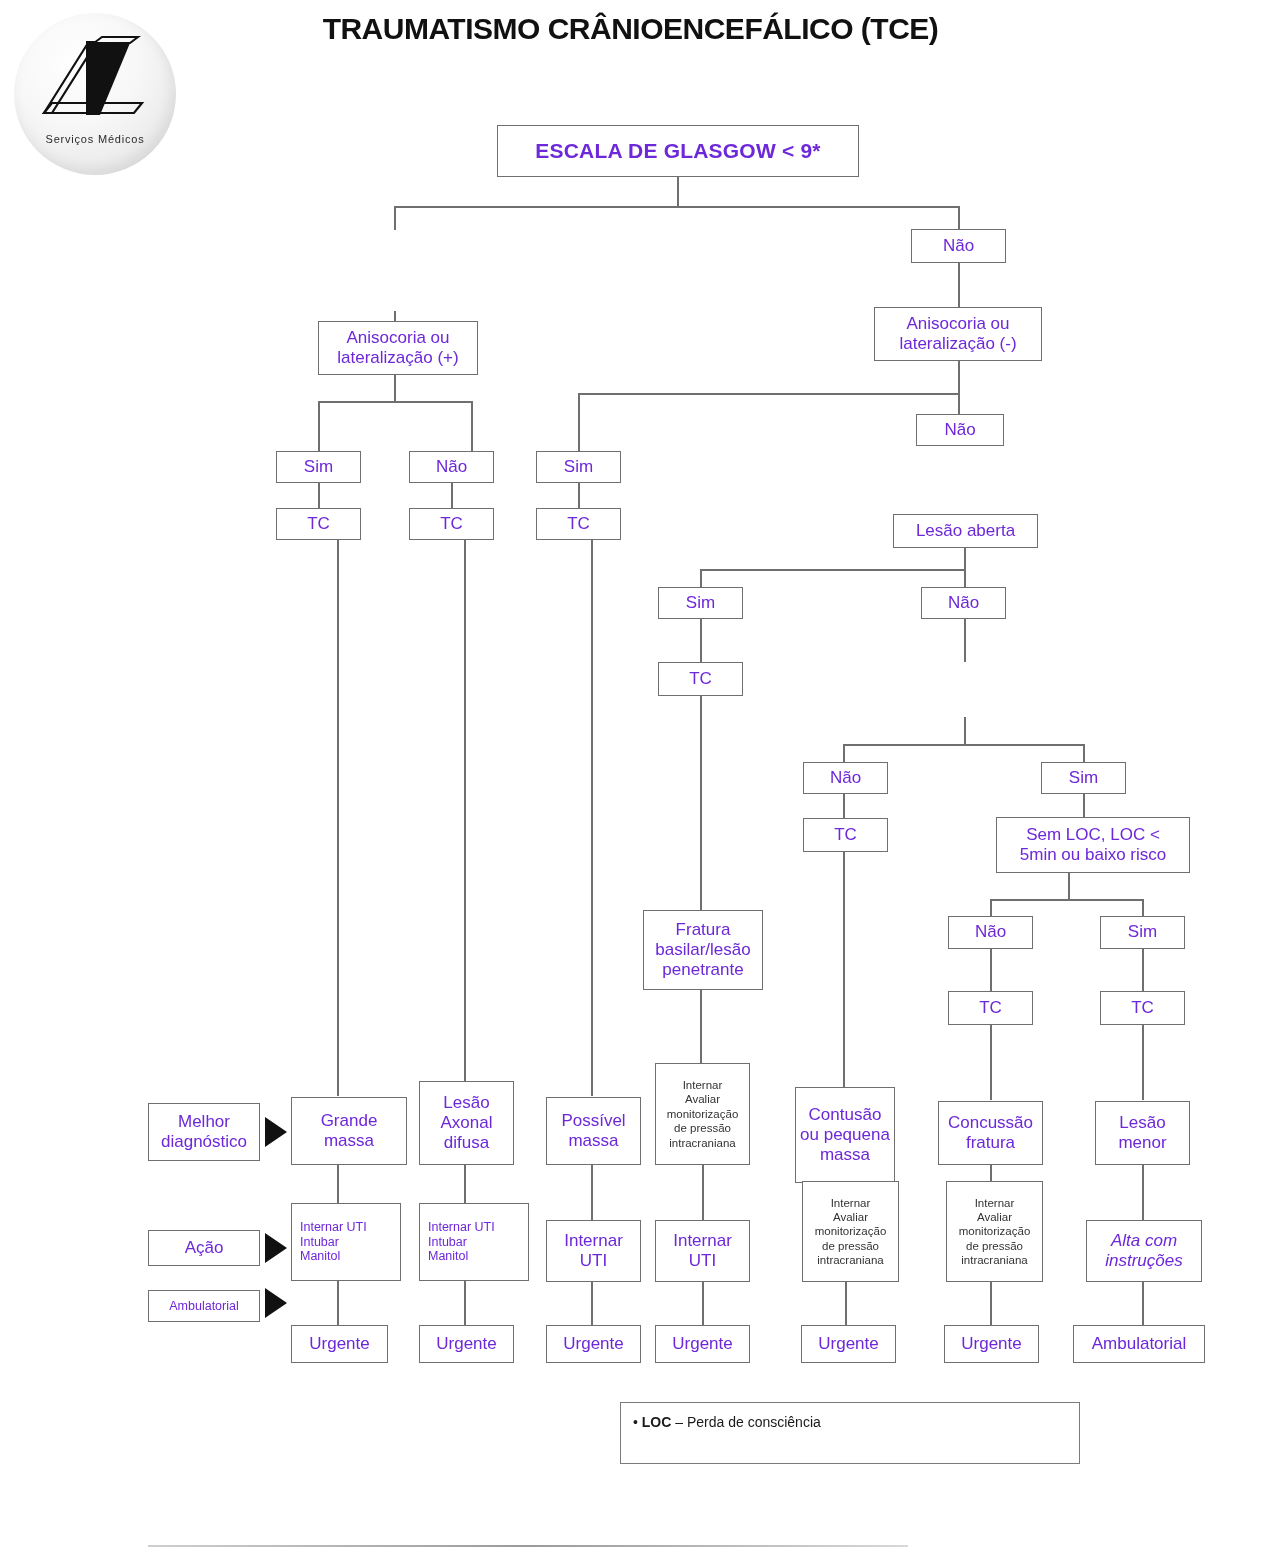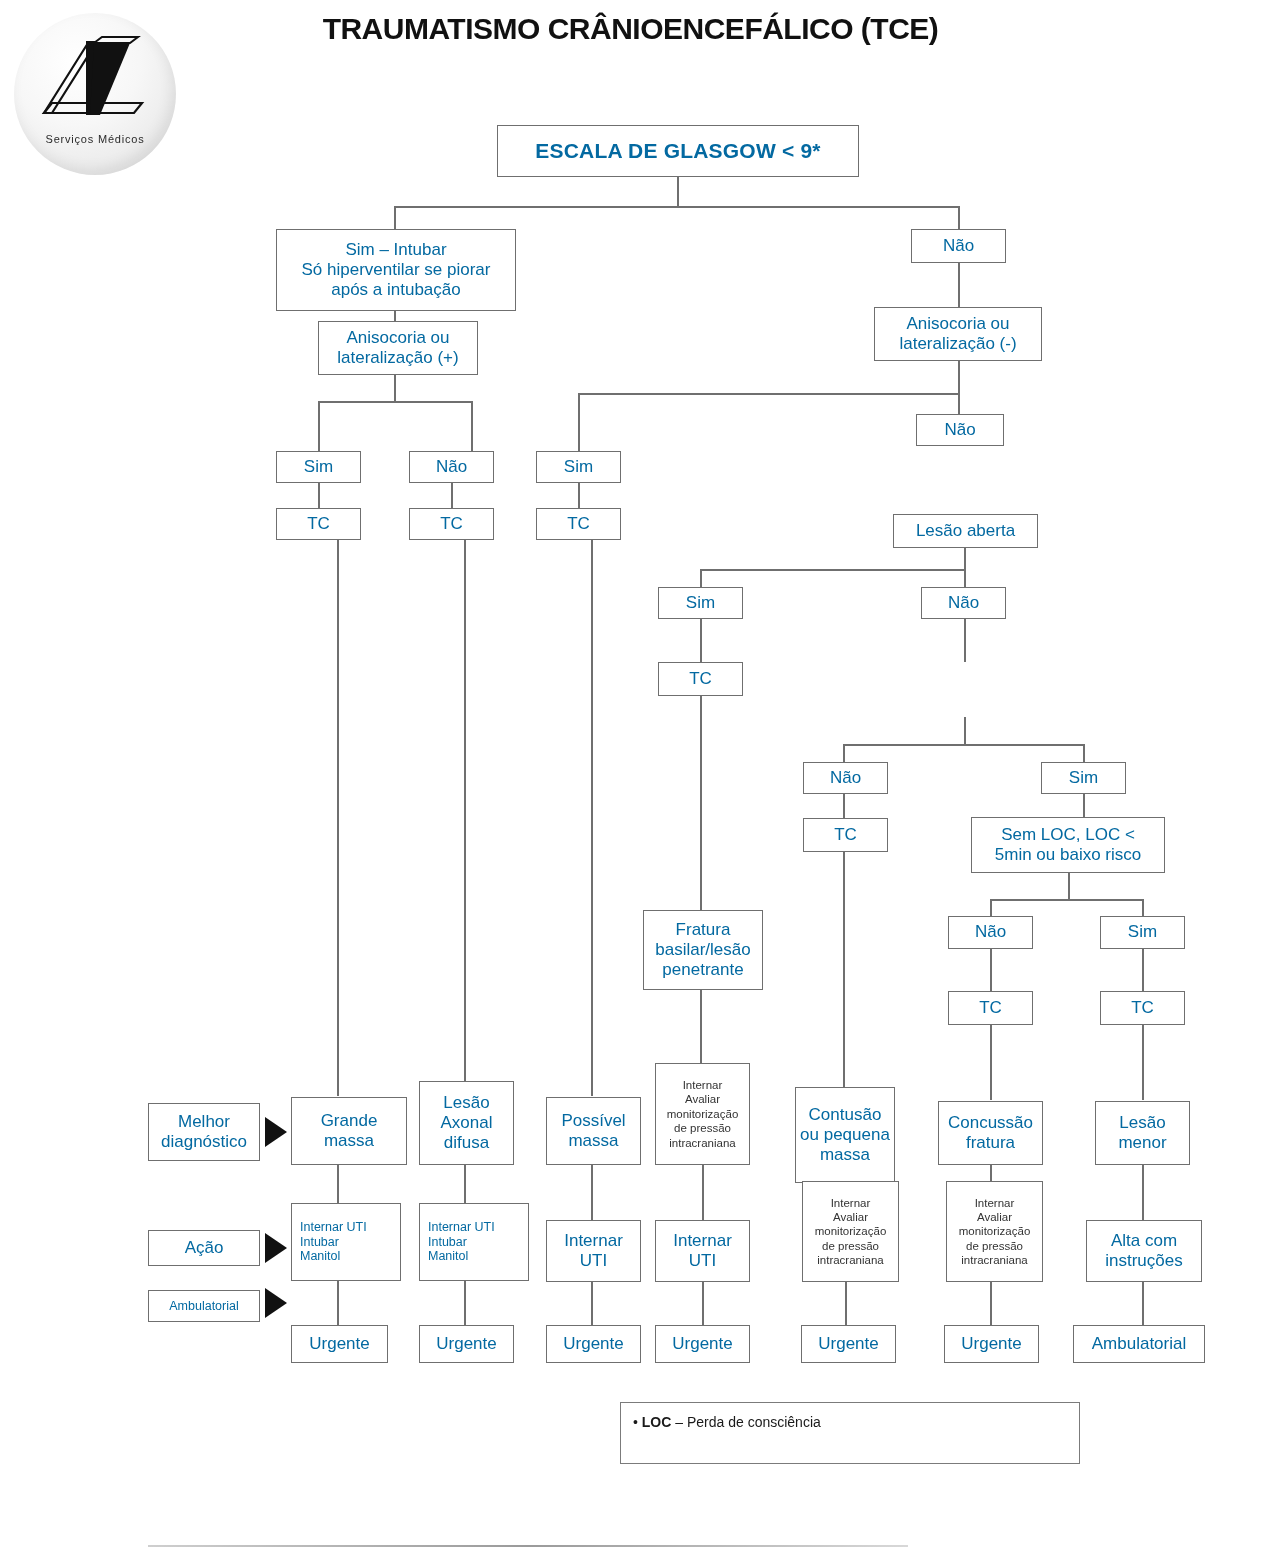--- a/index.html
+++ b/index.html
@@ -69,21 +69,21 @@
     position: absolute;
     box-sizing: border-box;
     border: 1.5px solid #6f6f6f;
     background: #ffffff;
     display: flex;
     align-items: center;
     justify-content: center;
     text-align: center;
     line-height: 1.18;
     font-size: 17px;
-    color: #0369a1;
+    color: #6d28d9;
     padding: 2px 4px;
     font-family: "Liberation Sans", sans-serif;
     z-index: 2;
   }
   .node.head {
     font-weight: bold;
     font-size: 21px;
     letter-spacing: 0.2px;
   }
   .node.small {
@@ -164,23 +164,20 @@
     <div class="brand">Serviços Médicos</div>
   </div>
 
   <div class="node head" style="left:497px;top:125px;width:362px;height:52px;">ESCALA DE GLASGOW &lt; 9*</div>
 
   <div class="ln lnv" style="left:677px;top:177px;height:30px;"></div>
   <div class="ln lnh" style="left:394px;top:206px;width:565px;"></div>
   <div class="ln lnv" style="left:394px;top:206px;height:24px;"></div>
   <div class="ln lnv" style="left:958px;top:206px;height:24px;"></div>
 
-  <div class="node" style="left:276px;top:229px;width:240px;height:82px;white-space:pre-line;">Sim – Intubar
-Só hiperventilar se piorar
-após a intubação</div>
   <div class="node" style="left:911px;top:229px;width:95px;height:34px;">Não</div>
 
   <div class="ln lnv" style="left:394px;top:311px;height:11px;"></div>
   <div class="node" style="left:318px;top:321px;width:160px;height:54px;white-space:pre-line;">Anisocoria ou
 lateralização (+)</div>
 
   <div class="ln lnv" style="left:958px;top:263px;height:44px;"></div>
   <div class="node" style="left:874px;top:307px;width:168px;height:54px;white-space:pre-line;">Anisocoria ou
 lateralização (-)</div>
 
@@ -233,21 +230,21 @@
   <div class="ln lnv" style="left:1083px;top:744px;height:19px;"></div>
 
   <div class="node" style="left:803px;top:762px;width:85px;height:32px;">Não</div>
   <div class="node" style="left:1041px;top:762px;width:85px;height:32px;">Sim</div>
 
   <div class="ln lnv" style="left:843px;top:794px;height:24px;"></div>
   <div class="node" style="left:803px;top:818px;width:85px;height:34px;">TC</div>
   <div class="ln lnv" style="left:843px;top:852px;height:235px;"></div>
 
   <div class="ln lnv" style="left:1083px;top:794px;height:24px;"></div>
-  <div class="node" style="left:971px;top:817px;width:194px;height:56px;white-space:pre-line;">Sem LOC, LOC &lt;
+  <div class="node" style="left:996px;top:817px;width:194px;height:56px;white-space:pre-line;">Sem LOC, LOC &lt;
 5min ou baixo risco</div>
 
   <div class="ln lnv" style="left:1068px;top:873px;height:27px;"></div>
   <div class="ln lnh" style="left:990px;top:899px;width:152px;"></div>
   <div class="ln lnv" style="left:990px;top:899px;height:18px;"></div>
   <div class="ln lnv" style="left:1142px;top:899px;height:18px;"></div>
 
   <div class="node" style="left:948px;top:916px;width:85px;height:33px;">Não</div>
   <div class="node" style="left:1100px;top:916px;width:85px;height:33px;">Sim</div>
 
@@ -332,21 +329,21 @@
 Avaliar
 monitorização
 de pressão
 intracraniana</div>
   <div class="ln lnv" style="left:990px;top:1282px;height:44px;"></div>
   <div class="node" style="left:944px;top:1325px;width:95px;height:38px;">Urgente</div>
 
   <div class="node" style="left:1095px;top:1101px;width:95px;height:64px;white-space:pre-line;">Lesão
 menor</div>
   <div class="ln lnv" style="left:1142px;top:1165px;height:56px;"></div>
-  <div class="node" style="left:1086px;top:1220px;width:116px;height:62px;white-space:pre-line;">Alta com
+  <div class="node" style="left:1086px;top:1220px;width:116px;height:62px;white-space:pre-line;font-style:italic;">Alta com
 instruções</div>
   <div class="ln lnv" style="left:1142px;top:1282px;height:44px;"></div>
   <div class="node" style="left:1073px;top:1325px;width:132px;height:38px;">Ambulatorial</div>
 
   <div id="footnote">
     <span>•</span>
     <b>LOC</b>
     <span>– Perda de consciência</span>
   </div>
 

